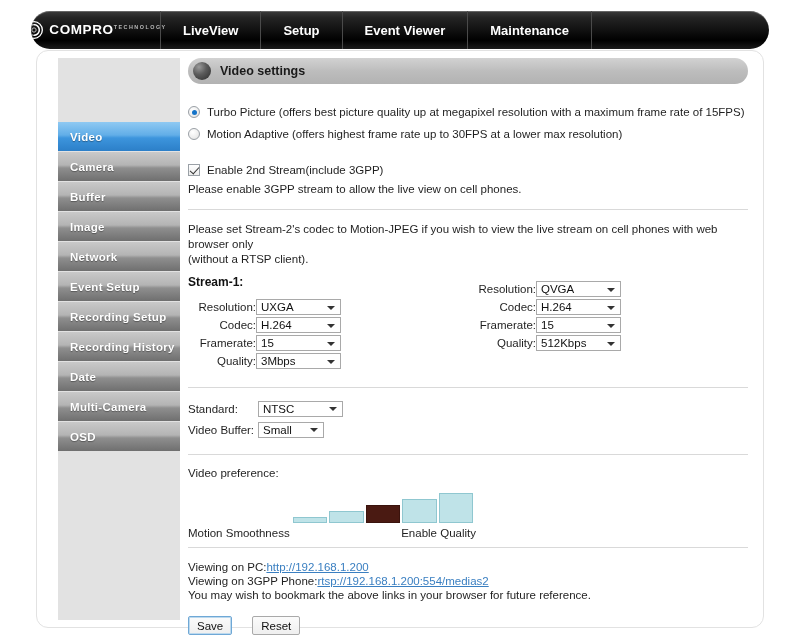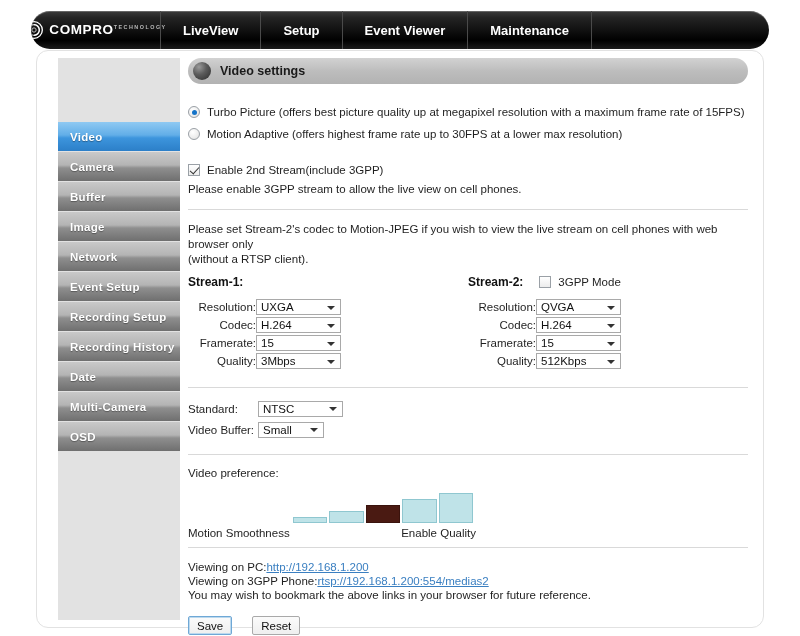--- a/index.html
+++ b/index.html
@@ -425,27 +425,20 @@
             <span class="field-label">Quality:</span>
             <span class="sel">
               <span>3Mbps</span>
               <span class="caret"></span>
             </span>
           </div>
         </div>
       </div>
 
       <div class="stream-col">
-        <div class="stream-title-row">
-          <span class="stream-title">Stream-2:</span>
-          <span class="mode-box">
-            <span class="cbox"></span>
-            <span class="opt-label">3GPP Mode</span>
-          </span>
-        </div>
         <div class="stream-fields">
           <div class="field-row">
             <span class="field-label">Resolution:</span>
             <span class="sel">
               <span>QVGA</span>
               <span class="caret"></span>
             </span>
           </div>
           <div class="field-row">
             <span class="field-label">Codec:</span>

